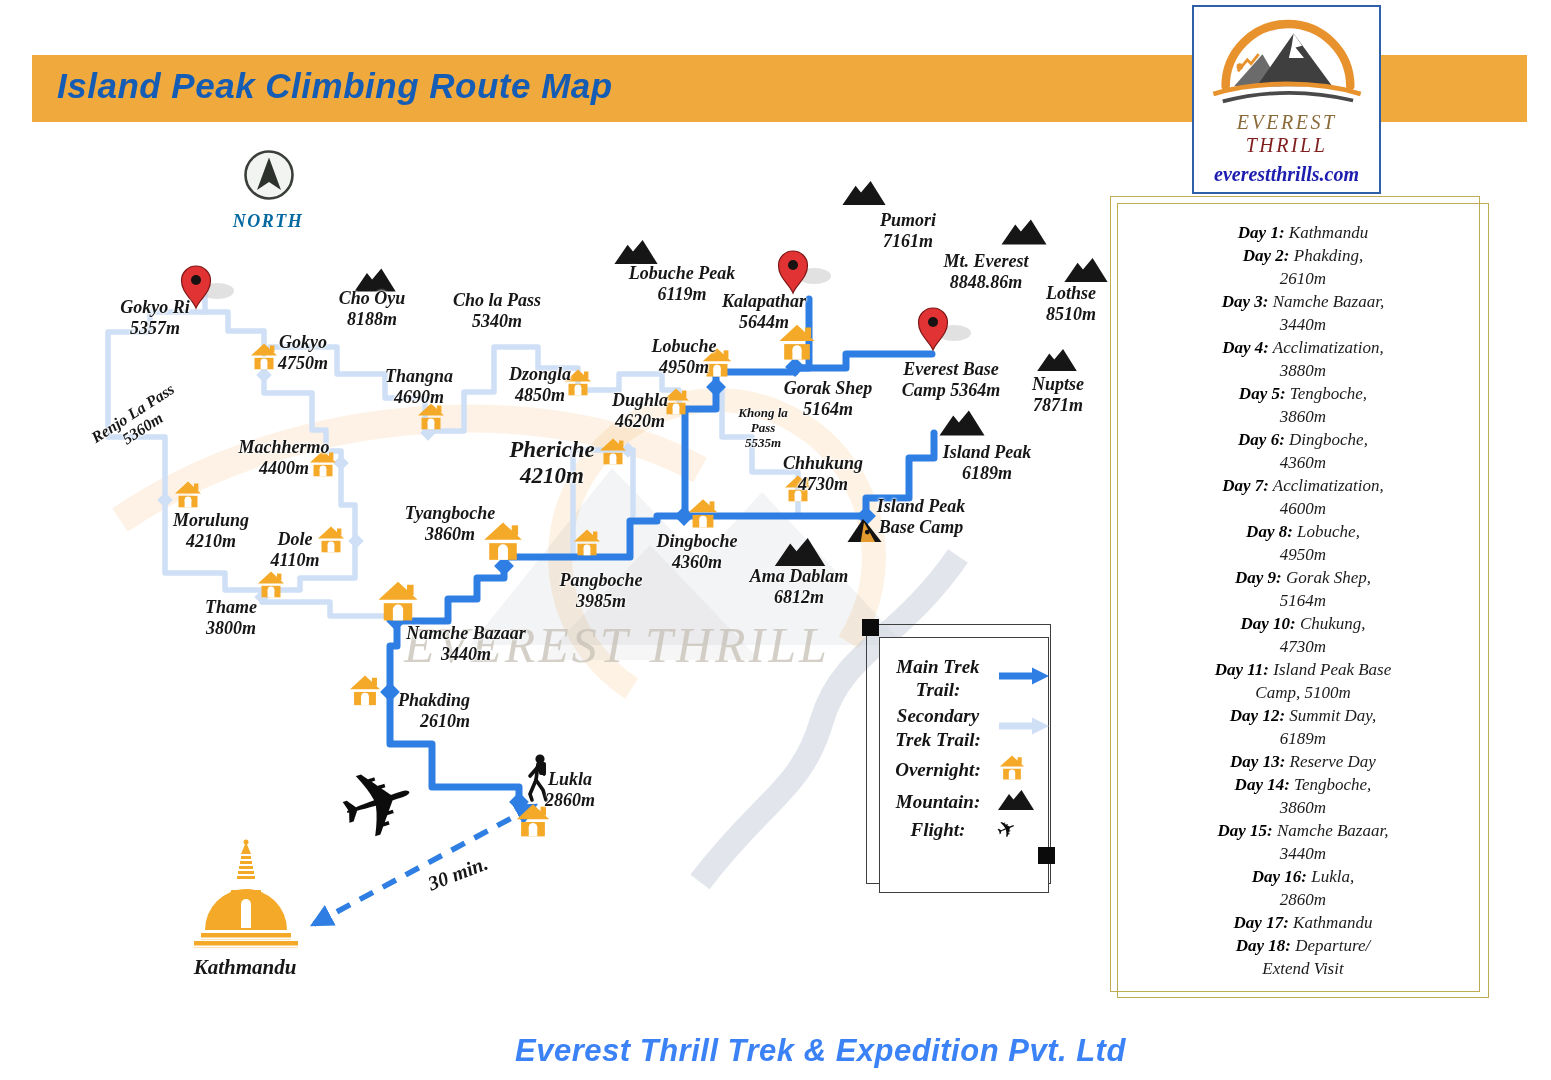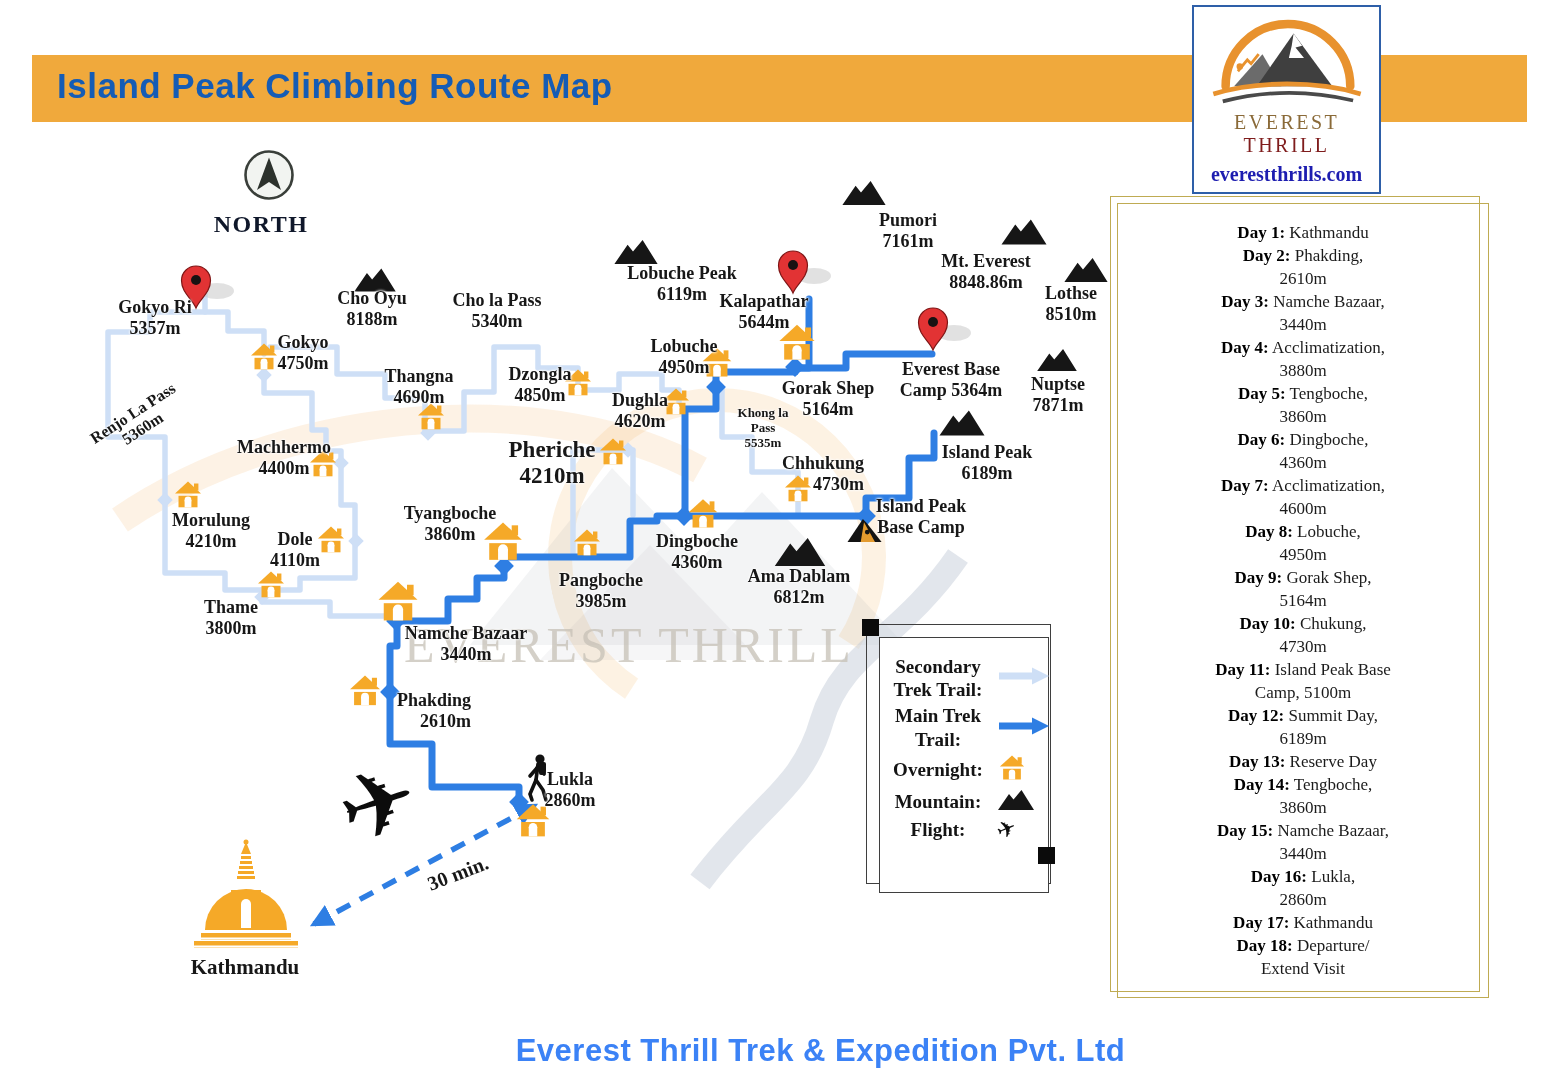--- a/index.html
+++ b/index.html
@@ -1,32 +1,32 @@
 <!DOCTYPE html>
 <html style="--band: #F0A93C; --title: #155CB5; --gold: #BFAB52;"><head>
 <meta charset="utf-8">
 <style>
   html,body{margin:0;padding:0;background:#fff;}
   .page{position:relative;width:1542px;height:1080px;background:#fff;overflow:hidden;
-        font-family:"Liberation Serif",serif;}
+        font-family:"Liberation Serif",serif;font-style:italic;}
   
   .band{position:absolute;left:32px;top:55px;width:1495px;height:67px;background:var(--band,#F0A93C);}
   .band h1{margin:0;padding:11px 0 0 25px;font-family:"Liberation Sans",sans-serif;
            font-weight:bold;font-size:35px;color:var(--title,#155CB5);letter-spacing:.5px;}
   
   .logo-box{position:absolute;left:1192px;top:5px;width:189px;height:189px;background:#fff;
             border:2.5px solid #2e5fa8;box-sizing:border-box;text-align:center;z-index:6;}
   .brand{font-size:20px;letter-spacing:2.5px;margin-top:-2px;}
   .brand .b1{color:#8a6a38;}
   .brand .b2{color:#7f1d1d;}
   .website{font-size:20px;font-weight:bold;color:#1d1db0;margin-top:6px;}
   
   .compass{position:absolute;left:243px;top:149px;z-index:4;}
-  .compass-label{position:absolute;left:261px;top:211px;transform:translateX(-50%);
-                 font-weight:bold;font-size:24px;letter-spacing:1.5px;color:#0f172a;z-index:4;}
+  .compass-label{position:absolute;left:268px;top:211px;transform:translateX(-50%);
+                 font-weight:bold;font-size:18px;letter-spacing:1.5px;color:#0369a1;z-index:4;}
   
   .map{position:absolute;inset:0;}
   .wm-text{position:absolute;left:404px;top:616px;width:520px;font-size:50px;letter-spacing:3px;
            color:rgba(198,192,181,.75);white-space:nowrap;z-index:0;}
   .wm-arc{position:absolute;left:548px;top:388px;width:290px;height:290px;border-radius:50%;
           border:24px solid rgba(242,166,60,.14);border-bottom-color:transparent;
           transform:rotate(-12deg);z-index:0;}
   .wm-swoosh{position:absolute;z-index:0;}
   #map-svg-holder{position:absolute;inset:0;z-index:1;pointer-events:none;}
   #labels{position:absolute;inset:0;z-index:2;pointer-events:none;}
@@ -408,21 +408,21 @@
         </div>
         <div class="mlabel" style="left: 763px; top: 406px; font-size: 13px; transform: translateX(-50%);">
           <div>Khong la</div>
           <div>Pass</div>
           <div>5535m</div>
         </div>
         <div class="mlabel" style="left: 552px; top: 437px; font-size: 23px; transform: translateX(-50%);">
           <div>Pheriche</div>
           <div>4210m</div>
         </div>
-        <div class="mlabel" style="left: 823px; top: 453px; font-size: 18px; transform: translateX(-50%); text-align: right;">
+        <div class="mlabel" style="left: 823px; top: 453px; font-size: 18px; transform: translateX(-50%);">
           <div>Chhukung</div>
           <div>4730m</div>
         </div>
         <div class="mlabel" style="left: 987px; top: 442px; font-size: 18px; transform: translateX(-50%);">
           <div>Island Peak</div>
           <div>6189m</div>
         </div>
         <div class="mlabel" style="left: 921px; top: 496px; font-size: 18px; transform: translateX(-50%);">
           <div>Island Peak</div>
           <div>Base Camp</div>
@@ -482,31 +482,31 @@
           <div>30 min.</div>
         </div>
       </div>
   </div>
 
   <div class="legend">
     <div class="lg-sq" style="left:-5px;top:-6px"></div>
     <div class="lg-sq" style="left:171px;top:222px"></div>
     <div class="legend-rows" id="legend-rows">
         <div class="lg-row">
+          <div class="lg-label">Main Trek Trail:</div>
+          <div class="lg-icon"><svg width="52" height="18" viewBox="0 0 52 18">
+              <line x1="2" y1="9" x2="37" y2="9" stroke="#2E7EE3" stroke-width="7"></line>
+              <polygon points="35,0.5 52,9 35,17.5" fill="#2E7EE3"></polygon>
+            </svg></div>
+        </div>
+        <div class="lg-row">
           <div class="lg-label">Secondary Trek Trail:</div>
           <div class="lg-icon"><svg width="52" height="18" viewBox="0 0 52 18">
               <line x1="2" y1="9" x2="37" y2="9" stroke="#CEDFF6" stroke-width="7"></line>
               <polygon points="35,0.5 52,9 35,17.5" fill="#CEDFF6"></polygon>
-            </svg></div>
-        </div>
-        <div class="lg-row">
-          <div class="lg-label">Main Trek Trail:</div>
-          <div class="lg-icon"><svg width="52" height="18" viewBox="0 0 52 18">
-              <line x1="2" y1="9" x2="37" y2="9" stroke="#2E7EE3" stroke-width="7"></line>
-              <polygon points="35,0.5 52,9 35,17.5" fill="#2E7EE3"></polygon>
             </svg></div>
         </div>
         <div class="lg-row">
           <div class="lg-label">Overnight:</div>
           <div class="lg-icon"><svg width="30" height="28" viewBox="-15 -15 30 30">
               <polygon points="-13,-1.5 0,-13.5 13,-1.5" fill="#F5A928"></polygon>
   <rect x="6" y="-11.5" width="4.4" height="7" fill="#F5A928"></rect>
   <rect x="-9.5" y="0.8" width="19" height="11.5" fill="#F5A928"></rect>
   <circle cx="0" cy="5" r="3.4" fill="#fff"></circle>
               <rect x="-3.4" y="5" width="6.8" height="7.3" fill="#fff"></rect>

